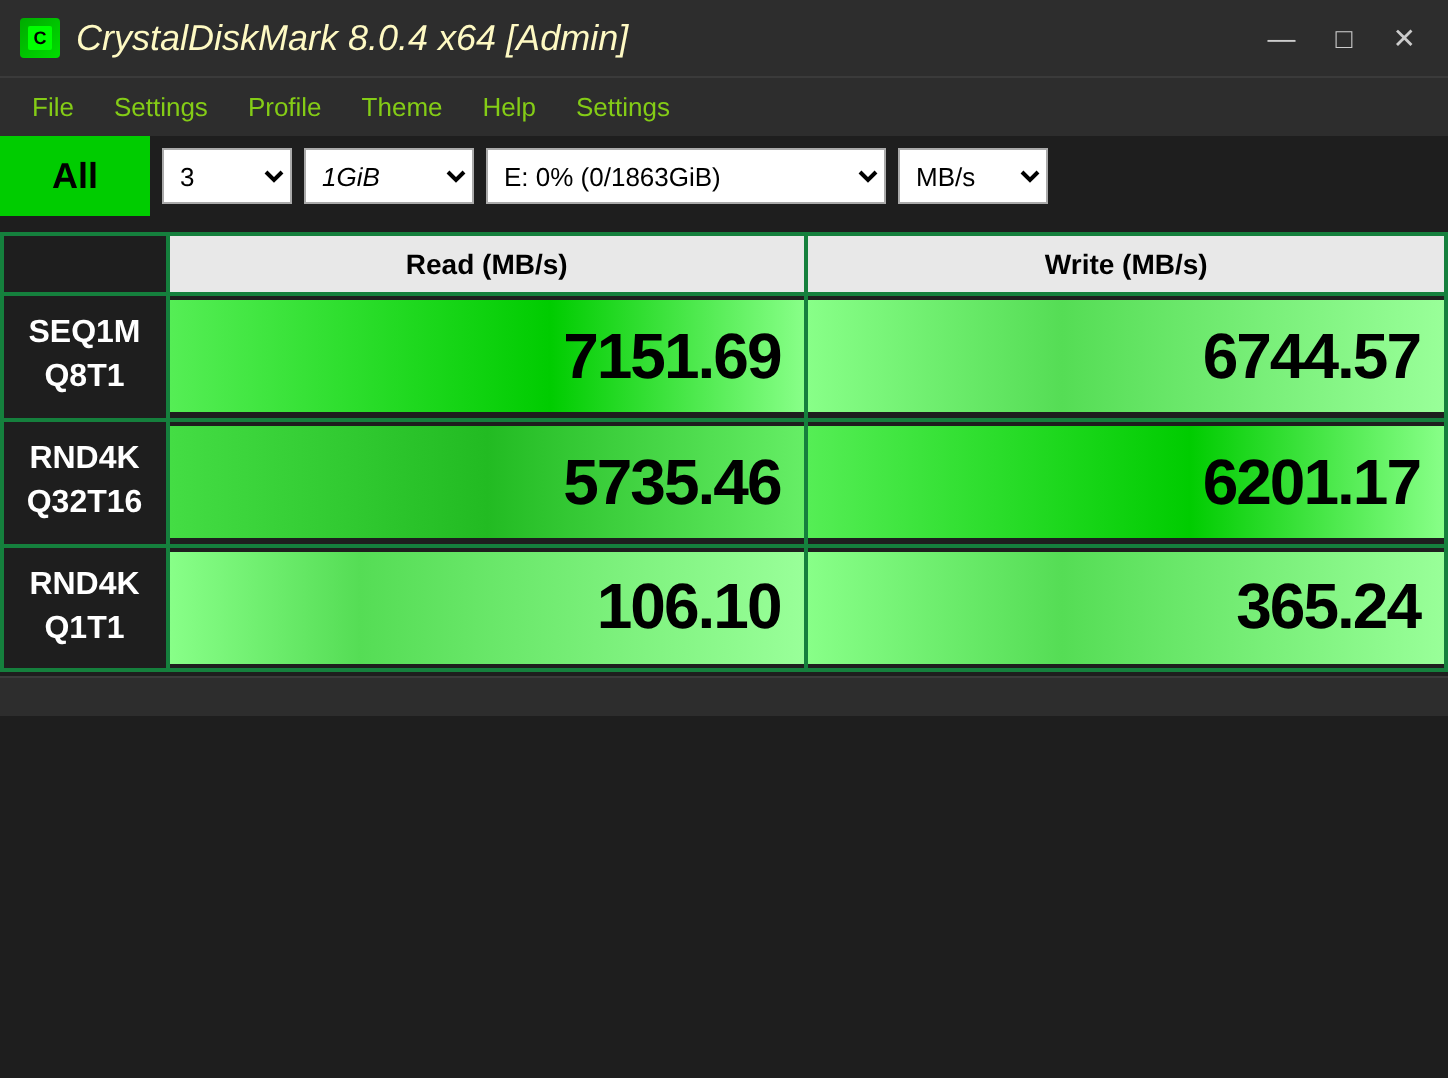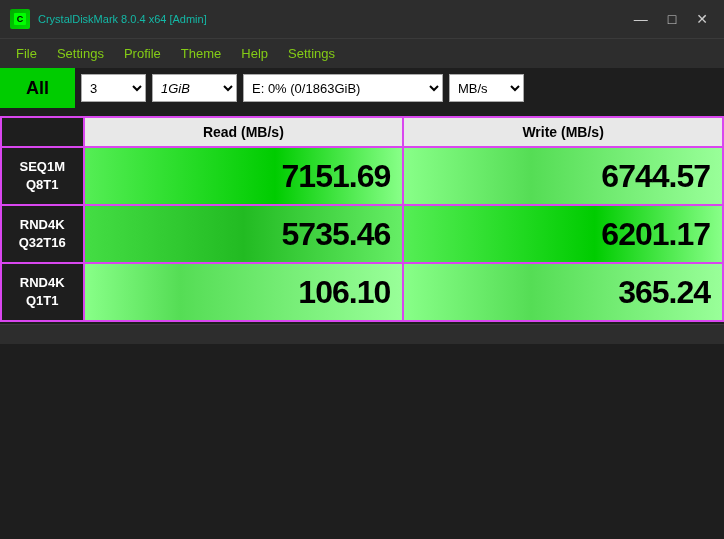--- a/index.html
+++ b/index.html
@@ -25,23 +25,24 @@
       height: 20px;
       margin-right: 8px;
       background: linear-gradient(135deg, #00aa00, #00dd00);
       border-radius: 2px;
       display: flex;
       align-items: center;
       justify-content: center;
       flex-shrink: 0;
     }
     .title-bar-text {
-      color: #14b8a6;
-      font-size: 11px;
+      color: #fef9c3;
+      font-size: 18px;
       flex: 1;
+      font-style: italic;
     }
     .title-bar-controls {
       display: flex;
       gap: 8px;
     }
     .title-bar-btn {
       color: #cccccc;
       font-size: 14px;
       cursor: pointer;
       padding: 2px 6px;
@@ -112,21 +113,21 @@
     .select-unit {
       width: 75px;
     }
 
     
     .bench-table {
       width: 100%;
       border-collapse: collapse;
     }
     .bench-table th, .bench-table td {
-      border: 2px solid #d946ef;
+      border: 2px solid #15803d;
     }
 
     .col-label {
       width: 80px;
       background: #1e1e1e;
       color: #ffffff;
       font-size: 12px;
       font-weight: bold;
       text-align: center;
       padding: 6px 4px;
@@ -137,21 +138,21 @@
       font-size: 14px;
       font-weight: bold;
       text-align: center;
       padding: 6px 0;
       width: 310px;
     }
 
     .row-label {
       background: #1e1e1e;
       color: #ffffff;
-      font-size: 13px;
+      font-size: 16px;
       font-weight: bold;
       text-align: center;
       padding: 8px 4px;
       line-height: 1.4;
     }
 
     .data-cell {
       position: relative;
       padding: 0;
       overflow: hidden;

